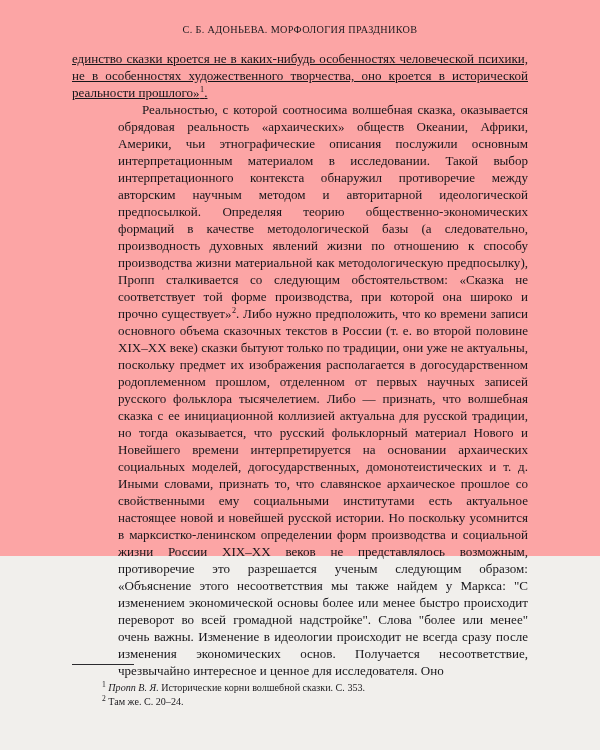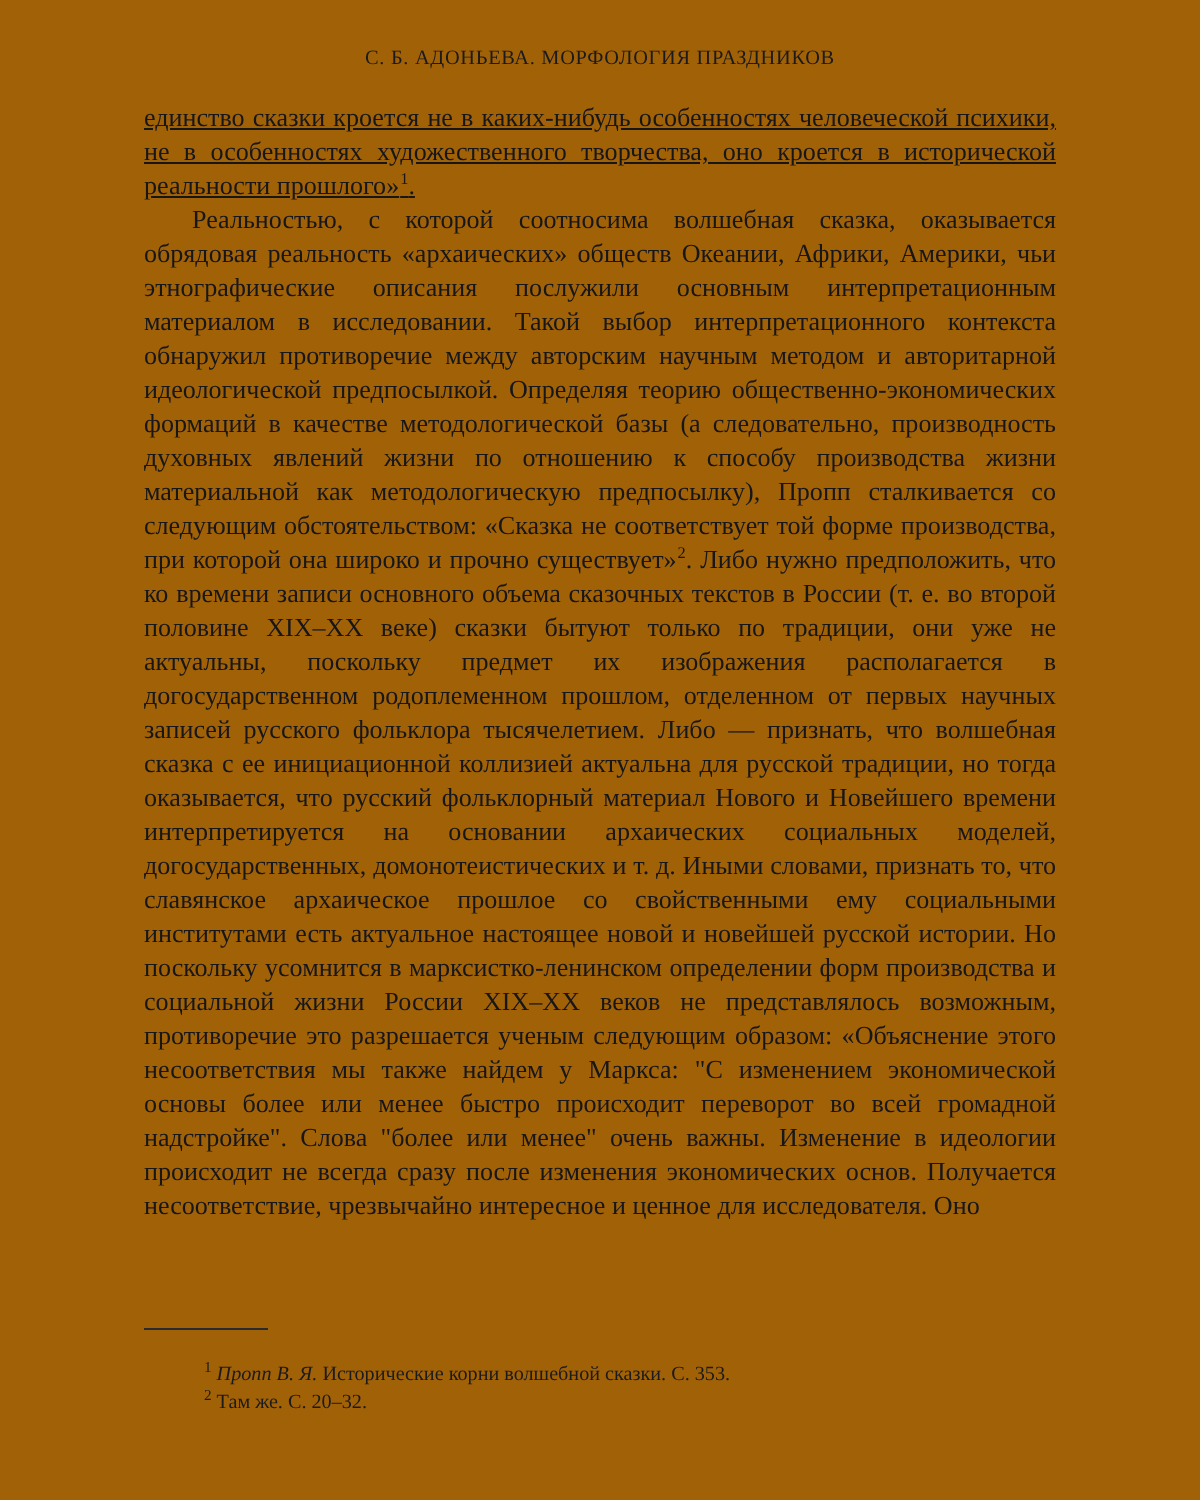--- a/index.html
+++ b/index.html
@@ -11,23 +11,23 @@
     height: 750px;
     background: #f1efec;
     font-family: "Liberation Serif", "DejaVu Serif", serif;
     color: #17161a;
     overflow: hidden;
     position: relative;
   }
   .page {
     position: relative;
     width: 600px;
-    height: 750px;
+    height: 556px;
     box-sizing: border-box;
-    background: #a16207;
+    background: #fca5a5;
   }
 
   
   .running-head {
     position: absolute;
     top: 24px;
     left: 0;
     width: 600px;
     text-align: center;
     font-size: 10.2px;
@@ -51,20 +51,21 @@
     text-align: justify;
     text-justify: inter-word;
     color: #17161a;
     hyphens: none;
   }
   .para + .para {
     margin-top: 0;
   }
   .para.indent {
     text-indent: 24px;
+    margin-left: 46px;
   }
   .para.cont {
     text-indent: 0;
     text-decoration: underline;
   }
   sup.fnref {
     font-size: 8.2px;
     vertical-align: super;
     line-height: 0;
     padding-left: 0.5px;
@@ -130,18 +131,18 @@
     <p class="para cont"><span>единство сказки кроется не в каких-нибудь особенностях человеческой психики, не в особенностях художественного творчества, оно кроется в исторической реальности прошлого»</span><sup class="fnref">1</sup><span>.</span></p>
 
     <p class="para indent"><span>Реальностью, с которой соотносима волшебная сказка, оказывается обрядовая реальность «архаических» обществ Океании, Африки, Америки, чьи этнографические описания послужили основным интерпретационным материалом в исследовании. Такой выбор интерпретационного контекста обнаружил противоречие между авторским научным методом и авторитарной идеологической предпосылкой. Определяя теорию общественно-экономических формаций в качестве методологической базы (а следовательно, производность духовных явлений жизни по отношению к способу производства жизни материальной как методологическую предпосылку), Пропп сталкивается со следующим обстоятельством: «Сказка не соответствует той форме производства, при которой она широко и прочно существует»</span><sup class="fnref">2</sup><span>. Либо нужно предположить, что ко времени записи основного объема сказочных текстов в России (т. е. во второй половине XIX–XX веке) сказки бытуют только по традиции, они уже не актуальны, поскольку предмет их изображения располагается в догосударственном родоплеменном прошлом, отделенном от первых научных записей русского фольклора тысячелетием. Либо — признать, что волшебная сказка с ее инициационной коллизией актуальна для русской традиции, но тогда оказывается, что русский фольклорный материал Нового и Новейшего времени интерпретируется на основании архаических социальных моделей, догосударственных, домонотеистических и т. д. Иными словами, признать то, что славянское архаическое прошлое со свойственными ему социальными институтами есть актуальное настоящее новой и новейшей русской истории. Но поскольку усомнится в марксистко-ленинском определении форм производства и социальной жизни России XIX–XX веков не представлялось возможным, противоречие это разрешается ученым следующим образом: «Объяснение этого несоответствия мы также найдем у Маркса: "С изменением экономической основы более или менее быстро происходит переворот во всей громадной надстройке". Слова "более или менее" очень важны. Изменение в идеологии происходит не всегда сразу после изменения экономических основ. Получается несоответствие, чрезвычайно интересное и ценное для исследователя. Оно</span></p>
 
   </div>
 
   <div class="footnotes">
     <div class="fn-rule"></div>
     <ul class="fn-list">
       <li class="fn-item"><span class="fn-num">1</span><span class="fn-author">Пропп В. Я.</span><span> Исторические корни волшебной сказки. С. 353.</span></li>
-      <li class="fn-item"><span class="fn-num">2</span><span class="fn-author"></span><span>Там же. С. 20–32.</span></li>
+      <li class="fn-item"><span class="fn-num">2</span><span class="fn-author"></span><span>Там же. С. 20–24.</span></li>
     </ul>
   </div>
 
 
 </div>
 
 </body></html>

